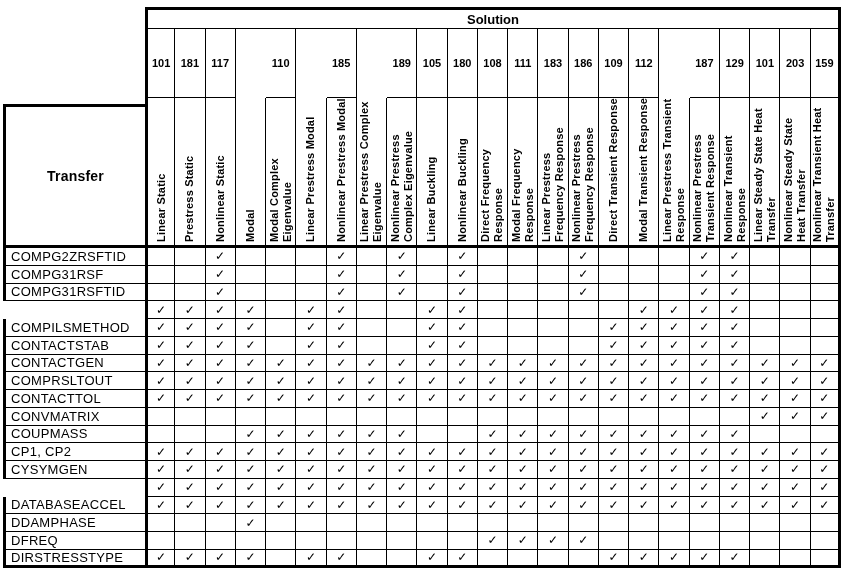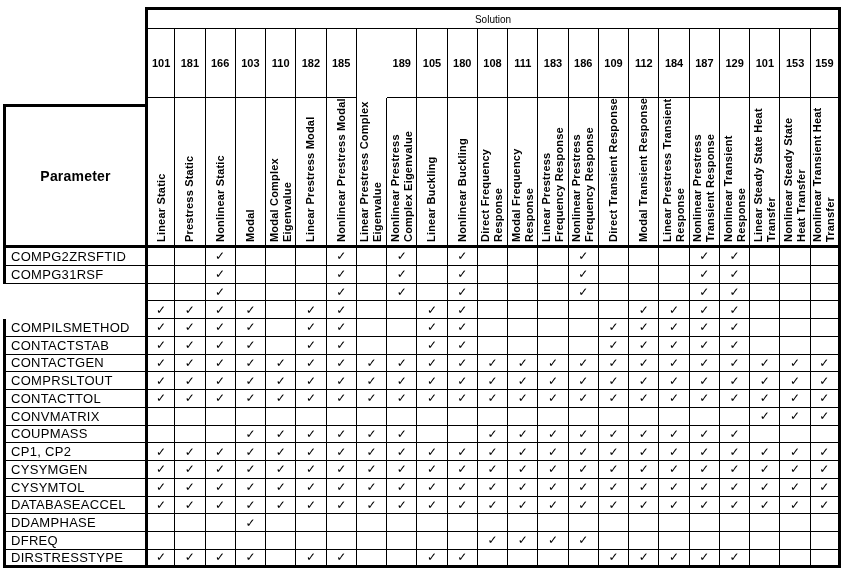--- a/index.html
+++ b/index.html
@@ -33,22 +33,22 @@
   .sol-header {
     grid-row: 1;
     grid-column: 2 / span 23;
     border-top: 3px solid #000;
     border-left: 3px solid #000;
     border-right: 3px solid #000;
     border-bottom: 1px solid #000;
     display: flex;
     align-items: center;
     justify-content: center;
-    font-weight: normal;
-    font-size: 10px;
+    font-weight: bold;
+    font-size: 13px;
   }
   .param-head {
     grid-column: 1;
     grid-row: 1 / span 3;
     border-bottom: 3px solid #000;
   }
   .param-box {
     position: absolute;
     left: 0; right: 0; bottom: 0;
     height: 141px;
@@ -116,44 +116,42 @@
     color: #000;
   }
 </style>
 </head>
 <body>
 
 <div class="table-wrap">
   <div class="grid" id="grid">
       <div class="cell sol-header">Solution</div>
       <div class="cell param-head">
-        <div class="param-box">Parameter</div>
+        <div class="param-box">Transfer</div>
       </div>
       <div class="cell num-cell firstcol" style="grid-area: 2 / 2;">101</div>
       <div class="cell rot-cell firstcol" style="grid-area: 3 / 2;">
         <div class="rot-text">Linear Static</div>
       </div>
       <div class="cell num-cell" style="grid-area: 2 / 3;">181</div>
       <div class="cell rot-cell" style="grid-area: 3 / 3;">
         <div class="rot-text">Prestress Static</div>
       </div>
-      <div class="cell num-cell" style="grid-area: 2 / 4;">166</div>
+      <div class="cell num-cell" style="grid-area: 2 / 4;">117</div>
       <div class="cell rot-cell" style="grid-area: 3 / 4;">
         <div class="rot-text">Nonlinear Static</div>
       </div>
-      <div class="cell num-cell" style="grid-area: 2 / 5;">103</div>
       <div class="cell rot-cell" style="grid-area: 3 / 5;">
         <div class="rot-text">Modal</div>
       </div>
       <div class="cell num-cell" style="grid-area: 2 / 6;">110</div>
       <div class="cell rot-cell" style="grid-area: 3 / 6;">
         <div class="rot-text">Modal Complex
 Eigenvalue</div>
       </div>
-      <div class="cell num-cell" style="grid-area: 2 / 7;">182</div>
       <div class="cell rot-cell" style="grid-area: 3 / 7;">
         <div class="rot-text">Linear Prestress Modal</div>
       </div>
       <div class="cell num-cell" style="grid-area: 2 / 8;">185</div>
       <div class="cell rot-cell" style="grid-area: 3 / 8;">
         <div class="rot-text">Nonlinear Prestress Modal</div>
       </div>
       <div class="cell rot-cell" style="grid-area: 3 / 9;">
         <div class="rot-text">Linear Prestress Complex
 Eigenvalue</div>
@@ -192,41 +190,40 @@
 Frequency Response</div>
       </div>
       <div class="cell num-cell" style="grid-area: 2 / 17;">109</div>
       <div class="cell rot-cell" style="grid-area: 3 / 17;">
         <div class="rot-text">Direct Transient Response</div>
       </div>
       <div class="cell num-cell" style="grid-area: 2 / 18;">112</div>
       <div class="cell rot-cell" style="grid-area: 3 / 18;">
         <div class="rot-text">Modal Transient Response</div>
       </div>
-      <div class="cell num-cell" style="grid-area: 2 / 19;">184</div>
       <div class="cell rot-cell" style="grid-area: 3 / 19;">
         <div class="rot-text">Linear Prestress Transient
 Response</div>
       </div>
       <div class="cell num-cell" style="grid-area: 2 / 20;">187</div>
       <div class="cell rot-cell" style="grid-area: 3 / 20;">
         <div class="rot-text">Nonlinear Prestress
 Transient Response</div>
       </div>
       <div class="cell num-cell" style="grid-area: 2 / 21;">129</div>
       <div class="cell rot-cell" style="grid-area: 3 / 21;">
         <div class="rot-text">Nonlinear Transient
 Response</div>
       </div>
       <div class="cell num-cell" style="grid-area: 2 / 22;">101</div>
       <div class="cell rot-cell" style="grid-area: 3 / 22;">
         <div class="rot-text">Linear Steady State Heat
 Transfer</div>
       </div>
-      <div class="cell num-cell" style="grid-area: 2 / 23;">153</div>
+      <div class="cell num-cell" style="grid-area: 2 / 23;">203</div>
       <div class="cell rot-cell" style="grid-area: 3 / 23;">
         <div class="rot-text">Nonlinear Steady State
 Heat Transfer</div>
       </div>
       <div class="cell num-cell lastcol" style="grid-area: 2 / 24;">159</div>
       <div class="cell rot-cell lastcol" style="grid-area: 3 / 24;">
         <div class="rot-text">Nonlinear Transient Heat
 Transfer</div>
       </div>
       <div class="cell label-cell" style="grid-area: 4 / 1;">COMPG2ZRSFTID</div>
@@ -298,20 +295,21 @@
       <div class="cell check-cell" style="grid-area: 5 / 19;"></div>
       <div class="cell check-cell" style="grid-area: 5 / 20;">
         <div class="checkmark">✓</div>
       </div>
       <div class="cell check-cell" style="grid-area: 5 / 21;">
         <div class="checkmark">✓</div>
       </div>
       <div class="cell check-cell" style="grid-area: 5 / 22;"></div>
       <div class="cell check-cell" style="grid-area: 5 / 23;"></div>
       <div class="cell check-cell lastcol" style="grid-area: 5 / 24;"></div>
+      <div class="cell label-cell" style="grid-area: 6 / 1;">COMPG31RSFTID</div>
       <div class="cell check-cell firstcol" style="grid-area: 6 / 2;"></div>
       <div class="cell check-cell" style="grid-area: 6 / 3;"></div>
       <div class="cell check-cell" style="grid-area: 6 / 4;">
         <div class="checkmark">✓</div>
       </div>
       <div class="cell check-cell" style="grid-area: 6 / 5;"></div>
       <div class="cell check-cell" style="grid-area: 6 / 6;"></div>
       <div class="cell check-cell" style="grid-area: 6 / 7;"></div>
       <div class="cell check-cell" style="grid-area: 6 / 8;">
         <div class="checkmark">✓</div>
@@ -916,21 +914,20 @@
       </div>
       <div class="cell check-cell" style="grid-area: 16 / 22;">
         <div class="checkmark">✓</div>
       </div>
       <div class="cell check-cell" style="grid-area: 16 / 23;">
         <div class="checkmark">✓</div>
       </div>
       <div class="cell check-cell lastcol" style="grid-area: 16 / 24;">
         <div class="checkmark">✓</div>
       </div>
-      <div class="cell label-cell" style="grid-area: 17 / 1;">CYSYMTOL</div>
       <div class="cell check-cell firstcol" style="grid-area: 17 / 2;">
         <div class="checkmark">✓</div>
       </div>
       <div class="cell check-cell" style="grid-area: 17 / 3;">
         <div class="checkmark">✓</div>
       </div>
       <div class="cell check-cell" style="grid-area: 17 / 4;">
         <div class="checkmark">✓</div>
       </div>
       <div class="cell check-cell" style="grid-area: 17 / 5;">

